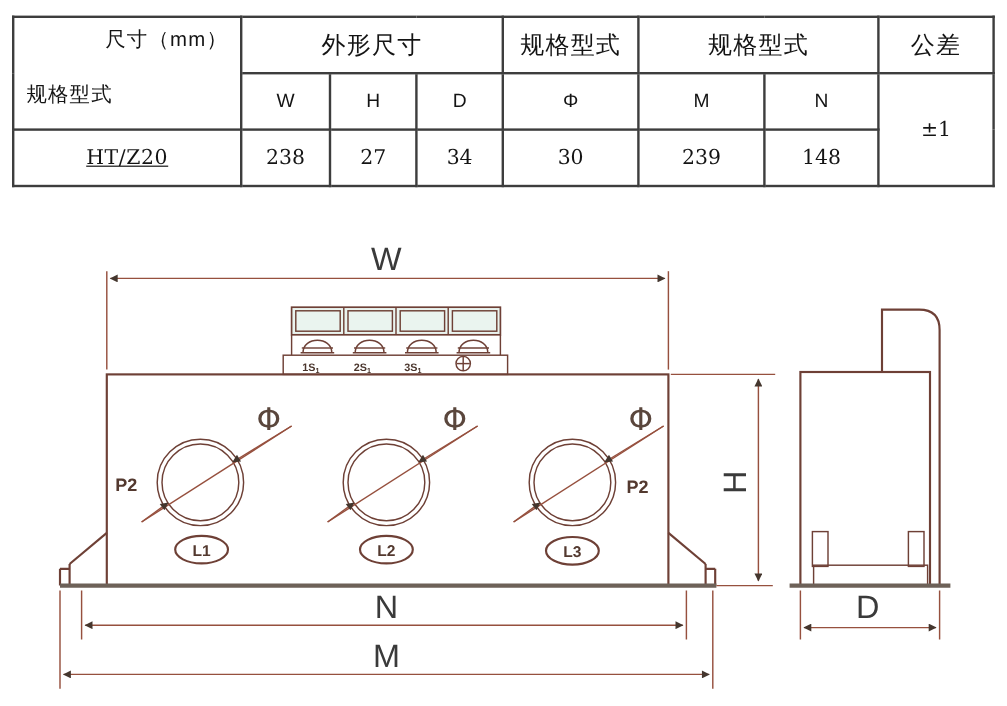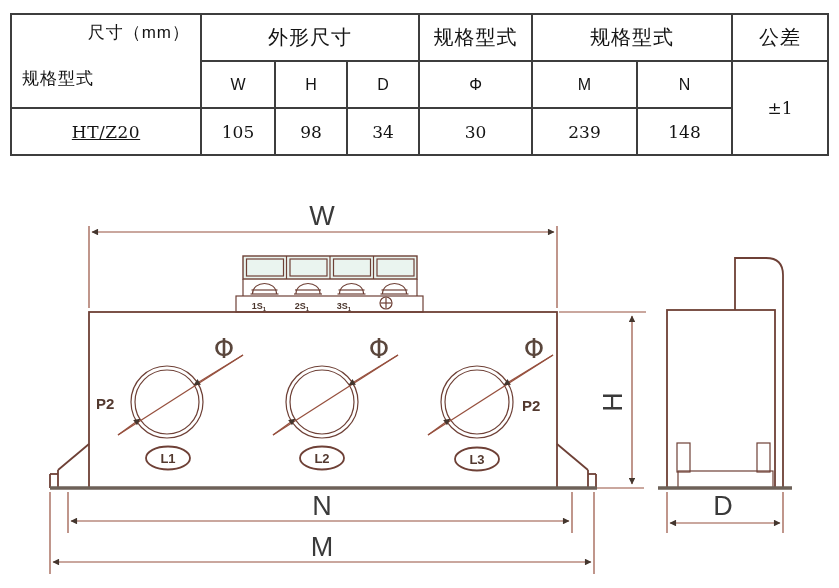--- a/index.html
+++ b/index.html
@@ -63,22 +63,22 @@
       <td class="letter">W</td>
       <td class="letter">H</td>
       <td class="letter">D</td>
       <td class="letter">Φ</td>
       <td class="letter">M</td>
       <td class="letter">N</td>
       <td class="num" rowspan="2">±1</td>
     </tr>
     <tr>
       <td class="model-cell">HT/Z20</td>
-      <td class="num">105</td>
-      <td class="num">98</td>
+      <td class="num">238</td>
+      <td class="num">27</td>
       <td class="num">34</td>
       <td class="num">30</td>
       <td class="num">239</td>
       <td class="num">148</td>
     </tr>
   </tbody>
     </table>
 
   <svg id="drawing" viewBox="0 185 839 403" xmlns="http://www.w3.org/2000/svg">
     <defs>

